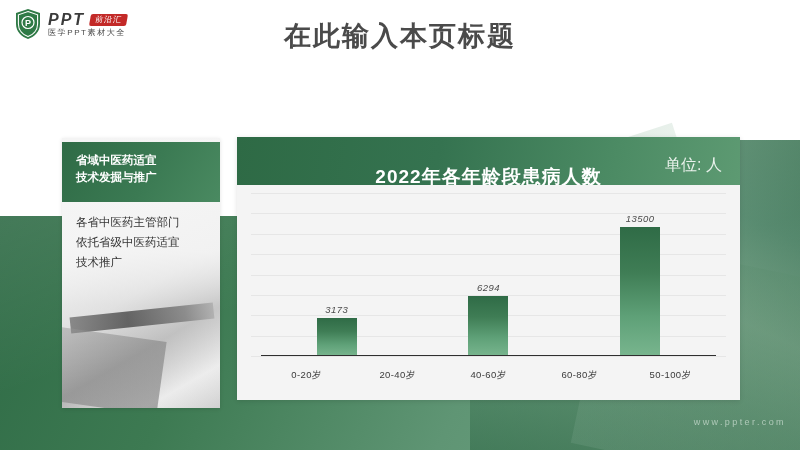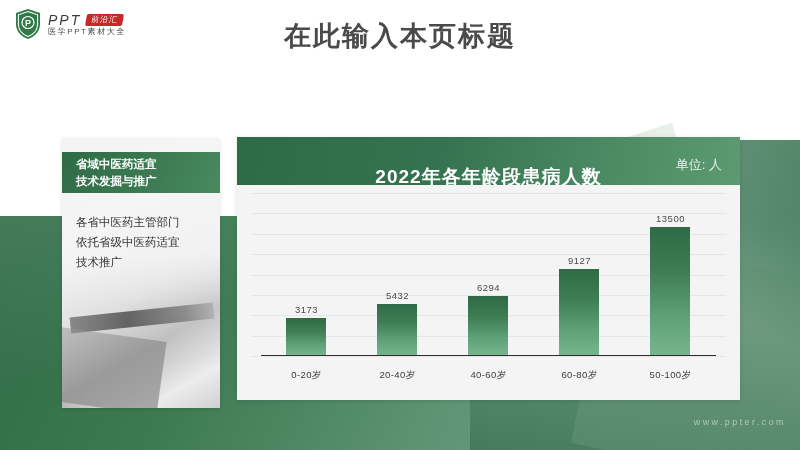--- a/index.html
+++ b/index.html
@@ -88,22 +88,22 @@
     flex-direction: column;
     justify-content: center;
     gap: 1px;
   }
   .logo-row1 {
     display: flex;
     align-items: center;
     gap: 5px;
   }
   .logo-ppt {
-    font-size: 14px;
-    font-weight: normal;
+    font-size: 16px;
+    font-weight: bold;
     letter-spacing: 2px;
     color: #3b3b3b;
     font-style: italic;
     line-height: 1;
   }
   .logo-badge {
     background: #c32a28;
     color: #ffffff;
     font-size: 8px;
     padding: 2px 5px 2px 5px;
@@ -181,26 +181,26 @@
     top: 196px;
     width: 110px;
     height: 74px;
     background: linear-gradient(135deg, #9a9a9a, #5c5c5c);
     transform: rotate(8deg);
     opacity: 0.5;
   }
   .left-card-header {
     position: absolute;
     left: 0;
-    top: 14px;
+    top: 4px;
     width: 158px;
-    height: 41px;
+    height: 60px;
     background: linear-gradient(120deg, #2f6b46 0%, #3b7a53 55%, #4a8a61 100%);
     box-sizing: border-box;
-    padding: 4px 0 0 14px;
+    padding: 10px 0 0 14px;
   }
   .left-card-header-text {
     color: #ffffff;
     font-size: 11.5px;
     font-weight: bold;
     line-height: 1.5;
     white-space: pre-line;
   }
   .left-card-body {
     position: absolute;
@@ -247,21 +247,21 @@
     font-weight: bold;
     letter-spacing: 1px;
   }
   .chart-unit {
     position: absolute;
     right: 18px;
     top: 0;
     height: 48px;
     line-height: 56px;
     color: #eaf2ec;
-    font-size: 13px;
+    font-size: 16px;
   }
   .chart-plot {
     position: relative;
     width: 100%;
     height: 215px;
     background: #f4f4f4;
   }
   .gridlines {
     position: absolute;
     left: 14px;
@@ -295,20 +295,21 @@
     justify-content: space-around;
   }
   .bar-group {
     position: relative;
     width: 18%;
     height: 100%;
     display: flex;
     flex-direction: column;
     justify-content: flex-end;
     align-items: center;
+    font-style: italic;
   }
   .bar-value {
     font-size: 9.5px;
     color: #4a4a4a;
     margin-bottom: 3px;
     letter-spacing: 0.5px;
   }
   .bar {
     width: 40px;
     background: linear-gradient(180deg, #2f6b46 0%, #3f7d55 35%, #5fa178 70%, #78b58e 100%);
@@ -398,30 +399,22 @@
           <div class="gridline" style="top: 75%;"></div>
           <div class="gridline" style="top: 87.5%;"></div>
           <div class="gridline" style="top: 100%;"></div>
         </div>
       <div class="bars">
           <div class="bar-group">
             <div class="bar-value">3173</div>
             <div class="bar" style="height: 23.5781%;"></div>
           </div>
           <div class="bar-group">
-            <div class="bar-value">5432</div>
-            <div class="bar" style="height: 31.8677%;"></div>
-          </div>
-          <div class="bar-group">
             <div class="bar-value">6294</div>
             <div class="bar" style="height: 36.9248%;"></div>
-          </div>
-          <div class="bar-group">
-            <div class="bar-value">9127</div>
-            <div class="bar" style="height: 53.5451%;"></div>
           </div>
           <div class="bar-group">
             <div class="bar-value">13500</div>
             <div class="bar" style="height: 79.2%;"></div>
           </div>
         </div>
       <div class="axis-line"></div>
       <div class="x-labels">
           <div class="x-label">0-20岁</div>
           <div class="x-label">20-40岁</div>

